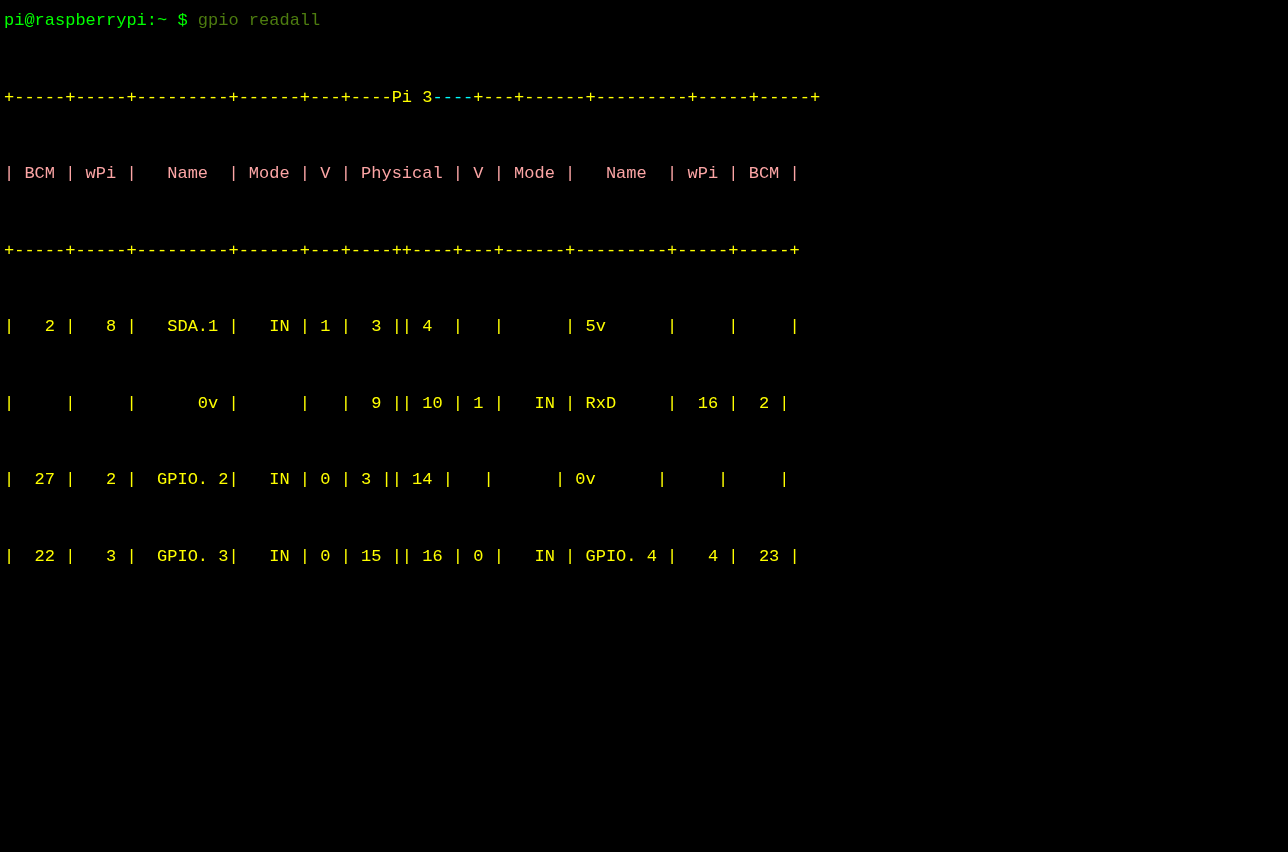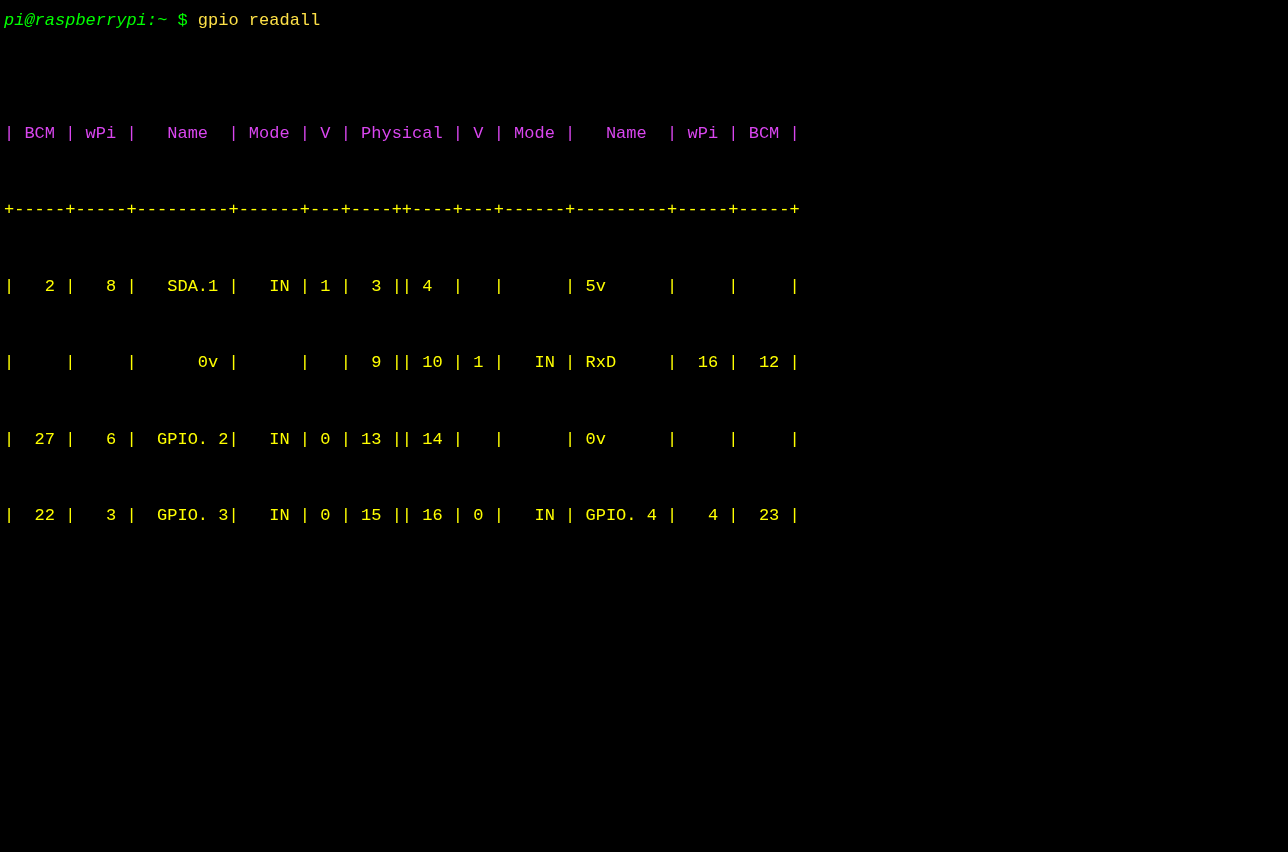--- a/index.html
+++ b/index.html
@@ -17,36 +17,37 @@
       color: #00ff00;
       white-space: pre;
       line-height: 1.5;
     }
     .terminal-table {
       white-space: pre;
       color: #ffff00;
       line-height: 1.5;
       font-size: 17px;
     }
-    .table-header-row { color: #d946ef; margin-top: 36px; }
+    .table-header-row { color: #fca5a5; }
     .table-divider { color: #ffff00; }
     .table-data { color: #ffff00; }
   </style>
 </head>
 <body>
 
 <div>
-  <div class="prompt-line"><span style="color:#00ff00;font-style:italic;">pi@raspberrypi:~ </span><span style="color:#00ff00;">$</span><span style="color:#fde047;"> gpio readall</span></div>
+  <div class="prompt-line"><span style="color:#00ff00;">pi@raspberrypi:~ </span><span style="color:#00ff00;">$</span><span style="color:#4d7c0f;"> gpio readall</span></div>
 
   <div class="terminal-table">
+    <div class="table-divider">+-----+-----+---------+------+---+----Pi 3<span style="color:#00ffff;">----</span>+---+------+---------+-----+-----+</div>
     <div class="table-header-row">| BCM | wPi |   Name  | Mode | V | Physical | V | Mode |   Name  | wPi | BCM |</div>
     <div class="table-divider">+-----+-----+---------+------+---+----++----+---+------+---------+-----+-----+</div>
     <div class="table-data">|   2 |   8 |   SDA.1 |   IN | 1 |  3 || 4  |   |      | 5v      |     |     |</div>
-    <div class="table-data">|     |     |      0v |      |   |  9 || 10 | 1 |   IN | RxD     |  16 |  12 |</div>
-    <div class="table-data">|  27 |   6 |  GPIO. 2|   IN | 0 | 13 || 14 |   |      | 0v      |     |     |</div>
+    <div class="table-data">|     |     |      0v |      |   |  9 || 10 | 1 |   IN | RxD     |  16 |  2 |</div>
+    <div class="table-data">|  27 |   2 |  GPIO. 2|   IN | 0 | 3 || 14 |   |      | 0v      |     |     |</div>
     <div class="table-data">|  22 |   3 |  GPIO. 3|   IN | 0 | 15 || 16 | 0 |   IN | GPIO. 4 |   4 |  23 |</div>
     
     
     
     
     
     
     
     
     

